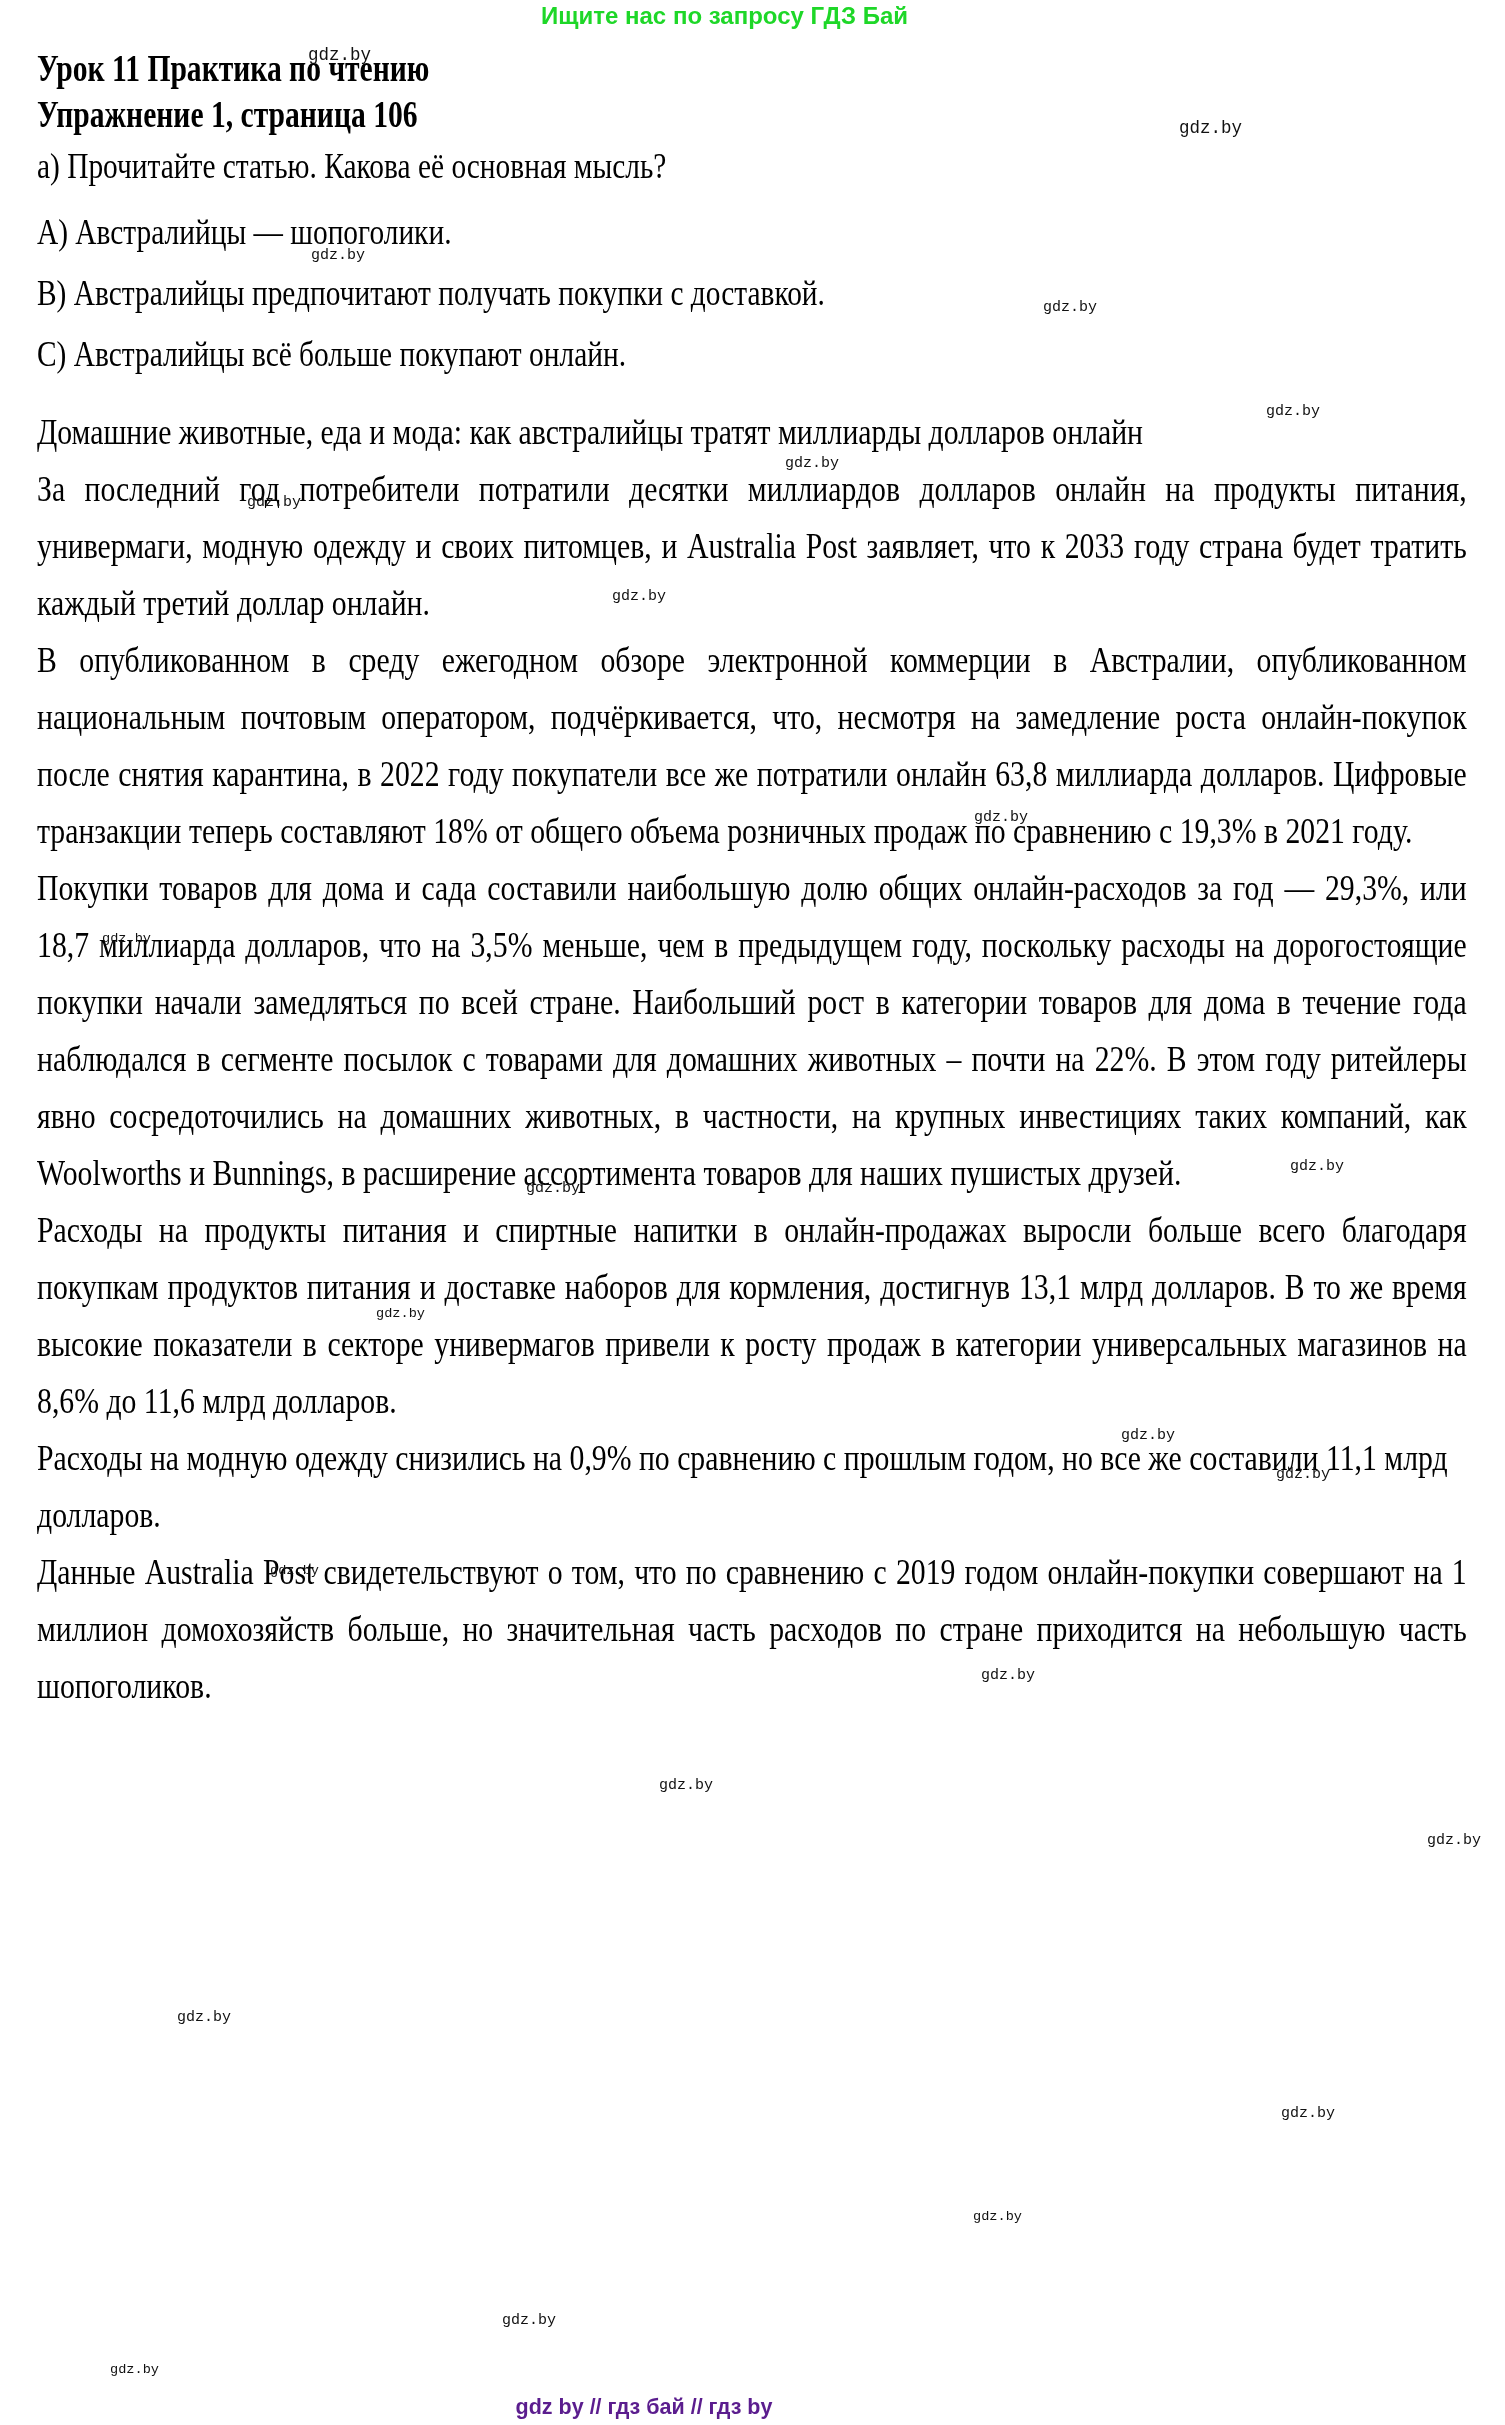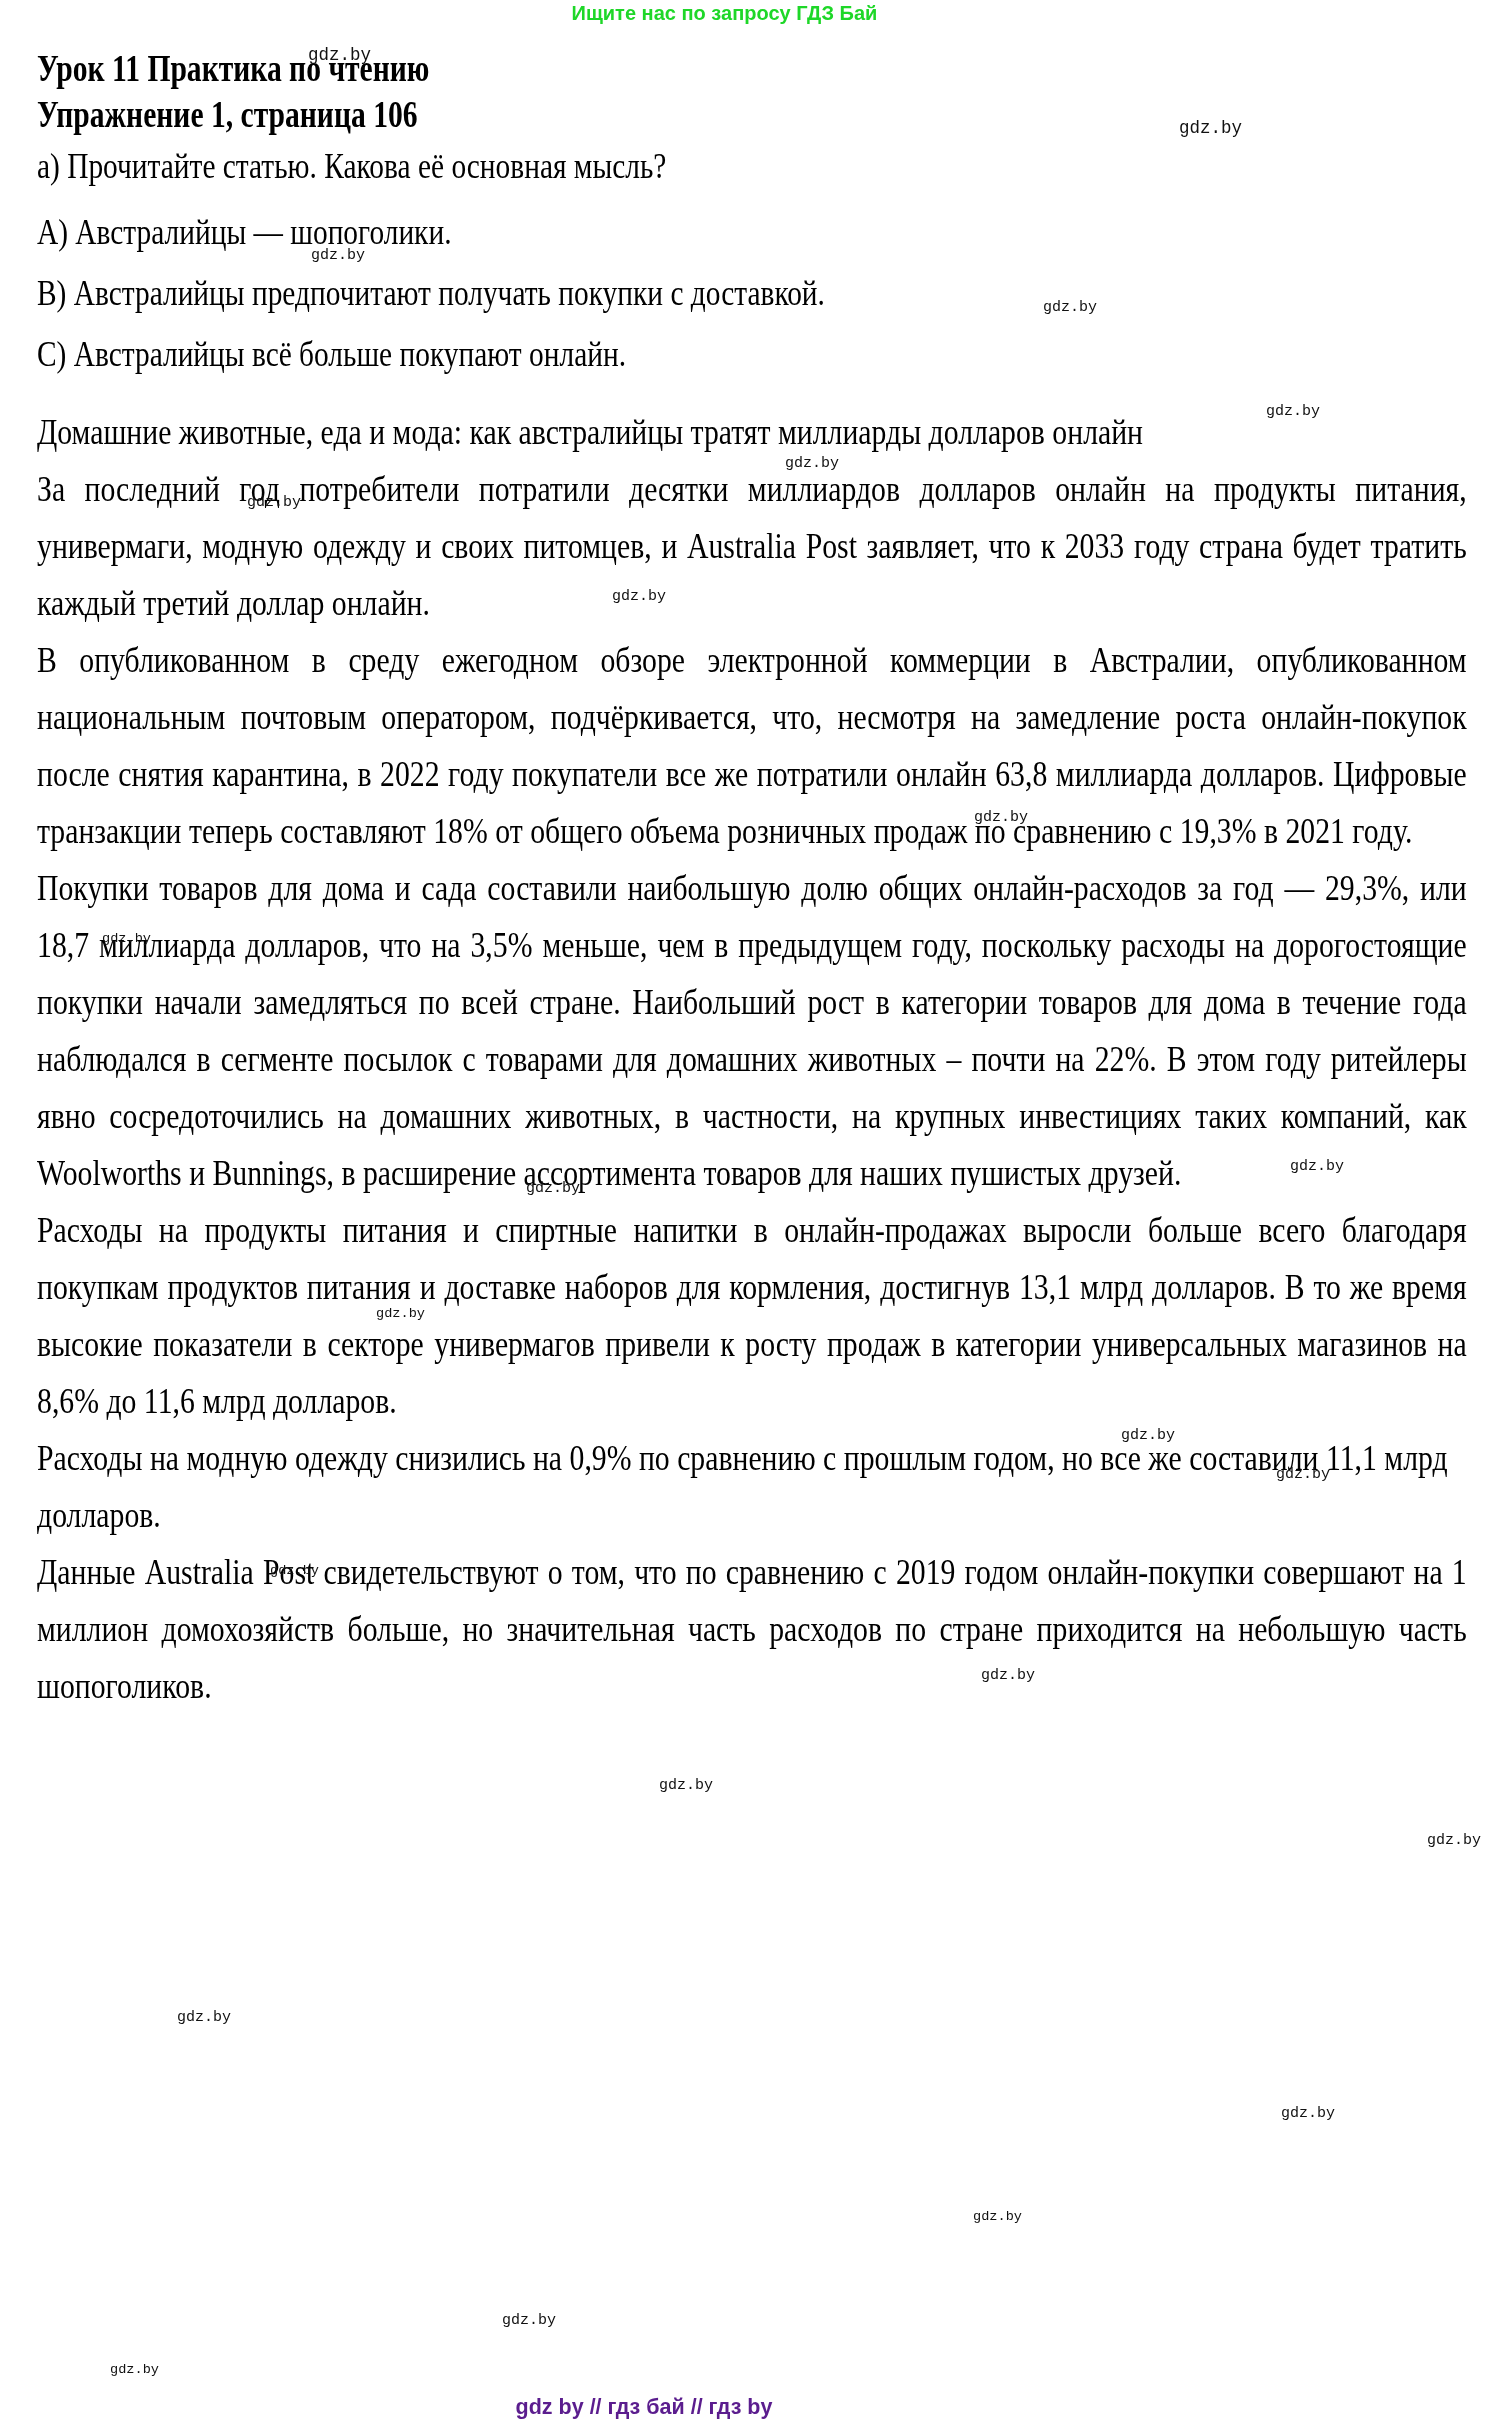--- a/index.html
+++ b/index.html
@@ -23,21 +23,21 @@
 
   
   .promo-banner {
     position: absolute;
     top: 1.6px;
     left: 0;
     width: 1449px;
     text-align: center;
     font-family: "Liberation Sans", "DejaVu Sans", sans-serif;
     font-weight: bold;
-    font-size: 20px;
+    font-size: 24px;
     color: #1ed728;
     letter-spacing: 0px;
     white-space: nowrap;
   }
 
   
   .promo-footer {
     position: absolute;
     bottom: 6.4px;
     left: 0;

